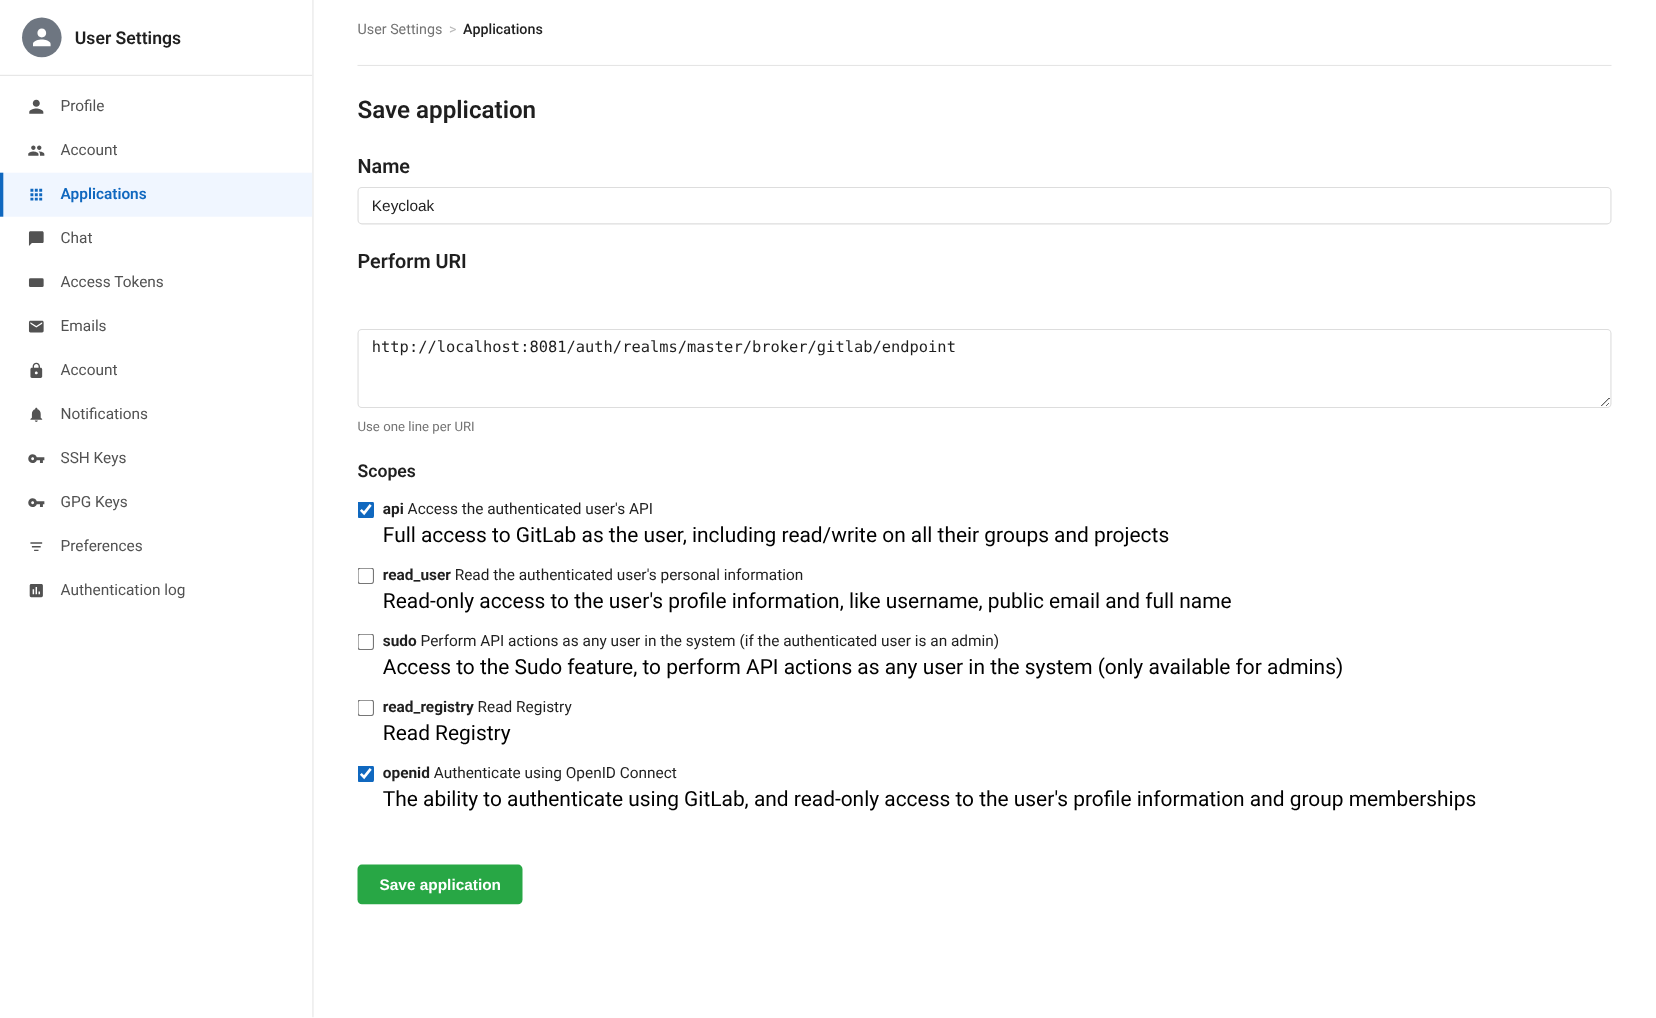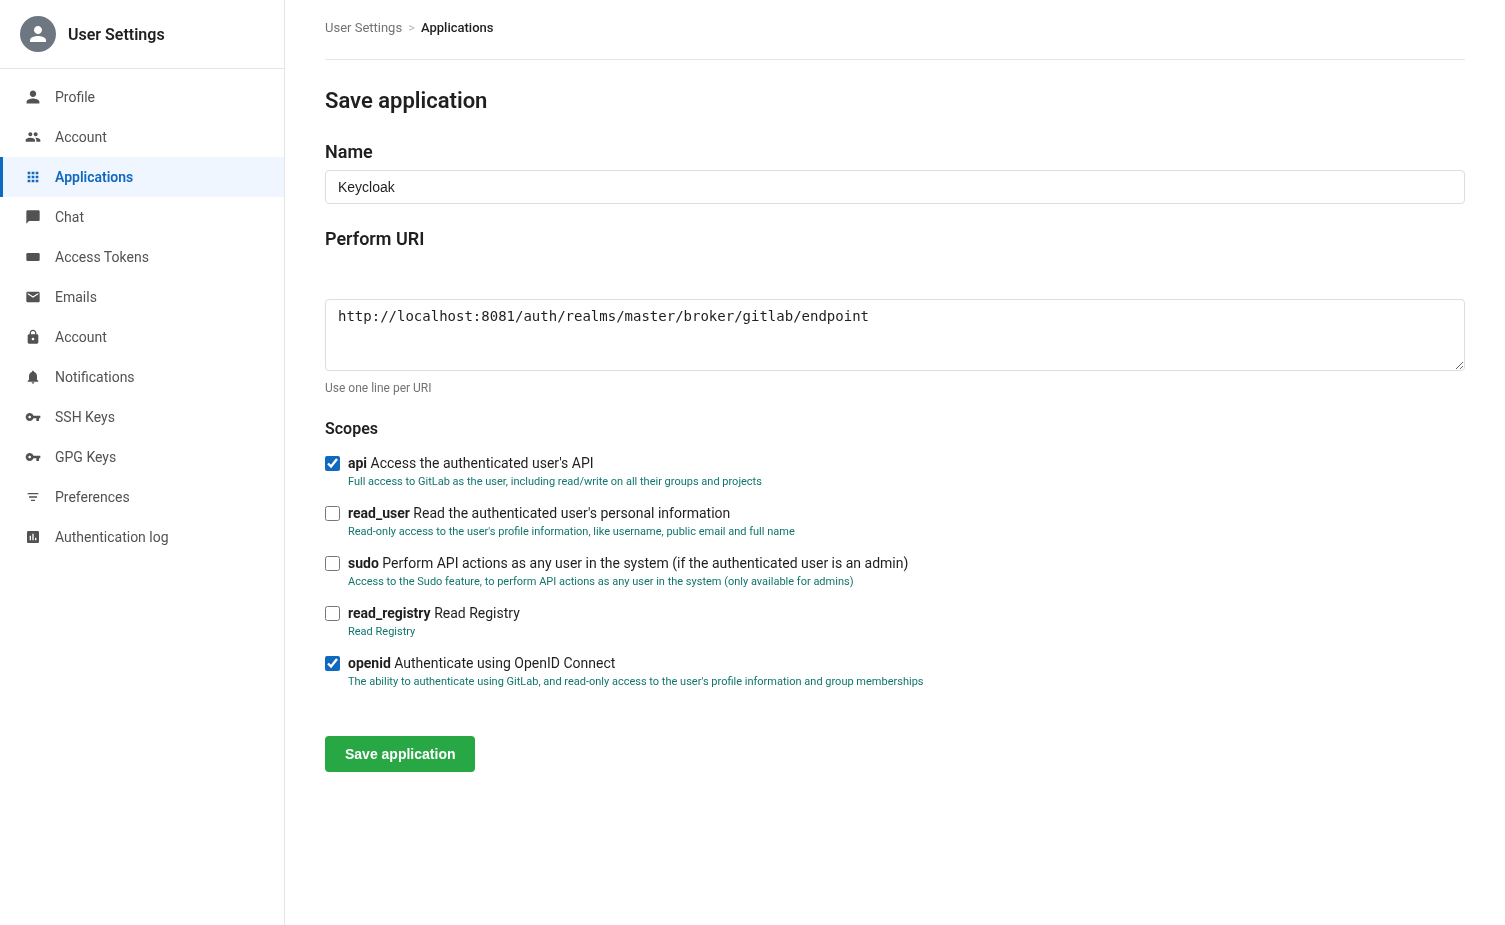--- a/index.html
+++ b/index.html
@@ -149,22 +149,22 @@
       accent-color: #1068bf;
       flex-shrink: 0;
       cursor: pointer;
     }
     .scope-label {
       font-size: 14px;
       color: #1f1f1f;
     }
     .scope-label strong { font-weight: 700; }
     .scope-desc {
-      font-size: 11px;
-      color: #0f766e;
+      font-size: 19px;
+      color: #000000;
       margin-left: 23px;
     }
 
     .save-btn {
       background: #28a745;
       color: #fff;
       border: none;
       border-radius: 4px;
       padding: 10px 20px;
       font-size: 14px;

